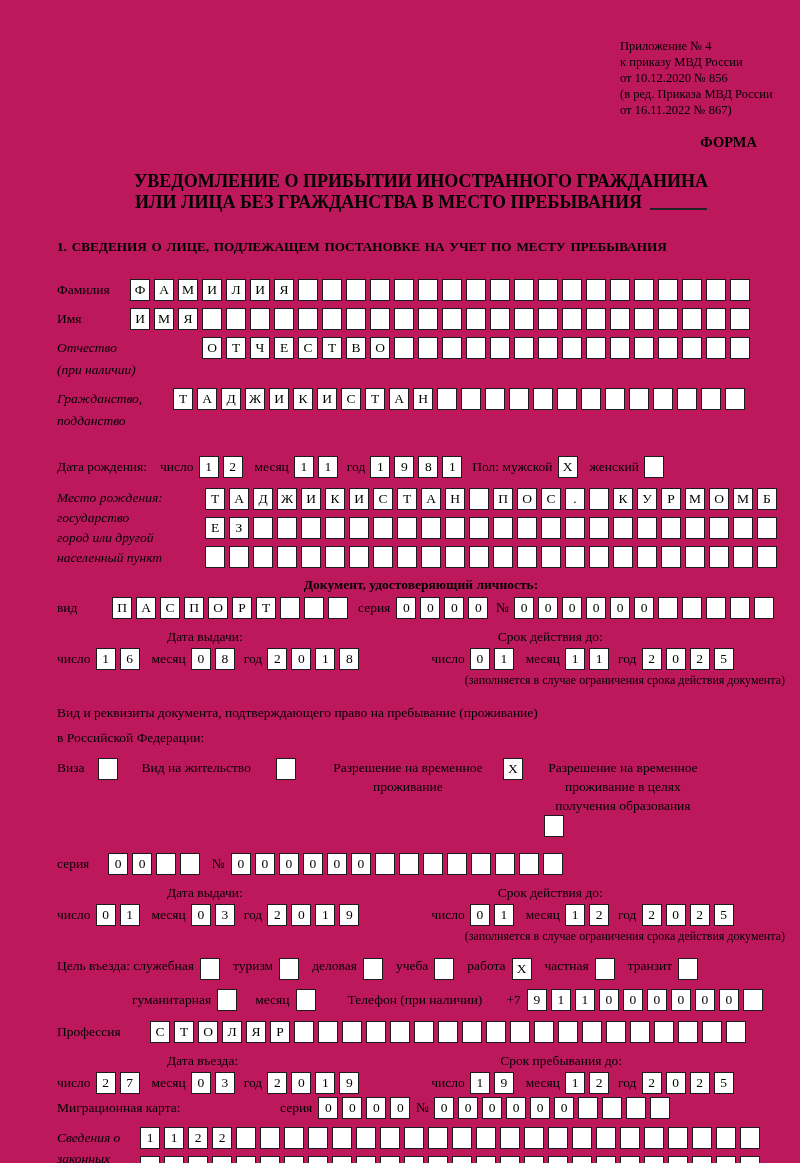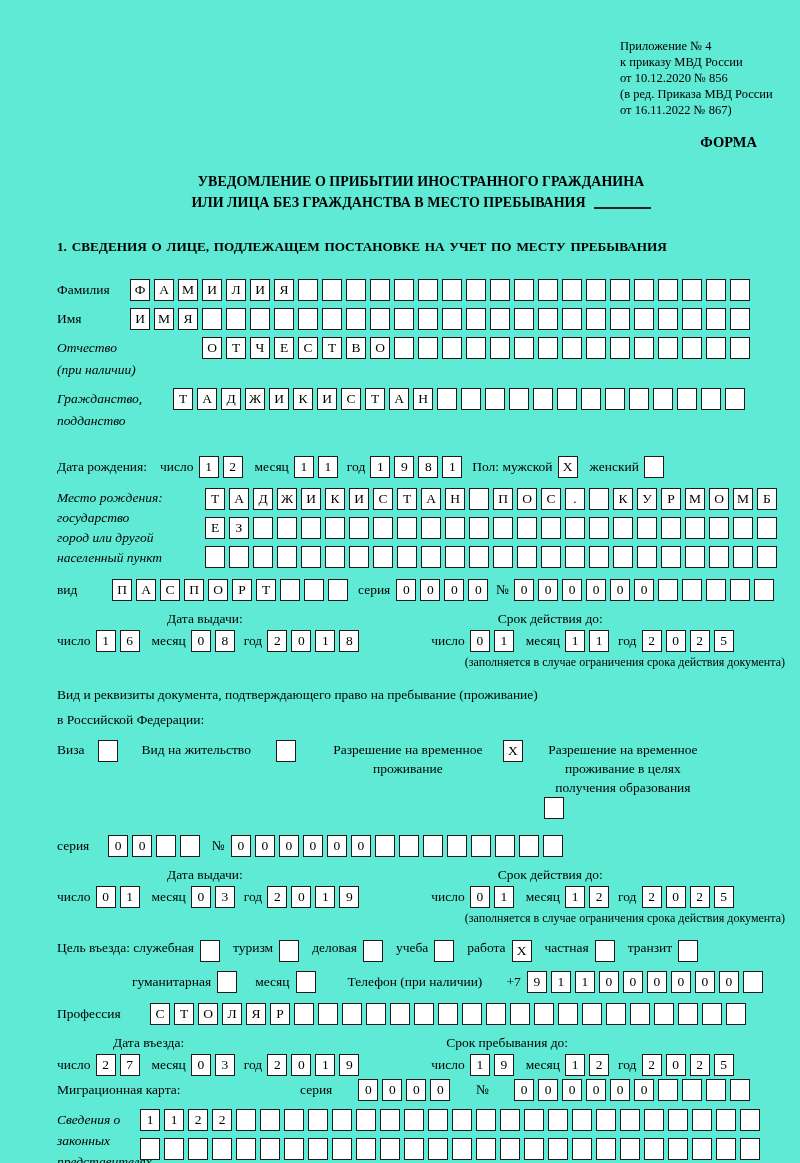--- a/index.html
+++ b/index.html
@@ -1,30 +1,30 @@
 <!DOCTYPE html>
 <html><head>
 <meta charset="utf-8">
 <style>
   * { margin:0; padding:0; box-sizing:border-box; }
   html,body { background:#ffffff; }
   .page {
-    position:relative; width:800px; height:1163px; background:#5eead4;
+    position:relative; width:800px; height:1163px; background:#be185d;
     color:#000; font-family:"Liberation Serif", serif; font-size:13.5px;
     overflow:hidden;
   }
   .content { padding:38px 15px 0 57px; }
 
   
   .ref-block { margin-left:563px; font-size:12.5px; line-height:16px; }
   .ref-block .ref-line:nth-child(4) { }
   .forma { text-align:right; padding-right:28px; margin-top:16px; font-weight:bold; font-size:14.5px; }
 
   
-  .title { margin-top:20px; text-align:center; font-weight:bold; font-size:14px; line-height:21px; }
+  .title { margin-top:20px; text-align:center; font-weight:bold; font-size:18px; line-height:21px; }
   .title-underline { display:inline-block; width:57px; border-bottom:2px solid #222; margin-left:8px; transform:translateY(2px); }
 
   .sec-heading { margin-top:26px; font-weight:bold; font-size:13.2px; word-spacing:1.5px; }
 
   
   .row { display:flex; align-items:flex-start; margin-top:7px; }
   .lbl { flex:0 0 auto; line-height:22px; white-space:nowrap; }
   .lbl-stack { flex:0 0 auto; line-height:22px;font-style:italic; }
   .lbl-stack span { display:block; white-space:nowrap; }
 
@@ -333,20 +333,21 @@
             <span class="cell"></span>
             <span class="cell"></span>
             <span class="cell"></span>
             <span class="cell"></span>
             <span class="cell"></span>
             <span class="cell"></span>
           </span>
       </span>
     </div>
 
+    <div class="doc-heading" style="margin-top:2px;">Документ, удостоверяющий личность:</div>
 
     <div class="dateline" style="margin-top:4px;">
       <span class="dw w-vid">вид</span>
       <span class="boxrow">
           <span class="cell">П</span>
           <span class="cell">А</span>
           <span class="cell">С</span>
           <span class="cell">П</span>
           <span class="cell">О</span>
           <span class="cell">Р</span>
@@ -601,21 +602,21 @@
           <span class="cell"></span>
           <span class="cell"></span>
           <span class="cell"></span>
           <span class="cell"></span>
           <span class="cell"></span>
           <span class="cell"></span>
         </span>
     </div>
 
     <div class="dates-header">
-      <span style="margin-left:56px;">Дата въезда:</span>
+      <span style="margin-left:110px;">Дата въезда:</span>
       <span style="margin-left:262px;">Срок пребывания до:</span>
     </div>
     <div class="dateline">
       <span class="dw">число</span>
       <span class="boxrow">
           <span class="cell">2</span>
           <span class="cell">7</span>
         </span>
       <span class="dw gap-month">месяц</span>
       <span class="boxrow">
@@ -641,21 +642,21 @@
         </span>
       <span class="dw gap-year">год</span>
       <span class="boxrow">
           <span class="cell">2</span>
           <span class="cell">0</span>
           <span class="cell">2</span>
           <span class="cell">5</span>
         </span>
     </div>
 
-    <div class="dateline" style="gap:20px;">
+    <div class="dateline" style="">
       <span class="dw" style="width:165px;">Миграционная карта:</span>
       <span class="dw" style="margin-left:53px;margin-right:6px;">серия</span>
       <span class="boxrow">
           <span class="cell">0</span>
           <span class="cell">0</span>
           <span class="cell">0</span>
           <span class="cell">0</span>
         </span>
       <span class="dw" style="margin-left:2px;margin-right:5px;">№</span>
       <span class="boxrow">

